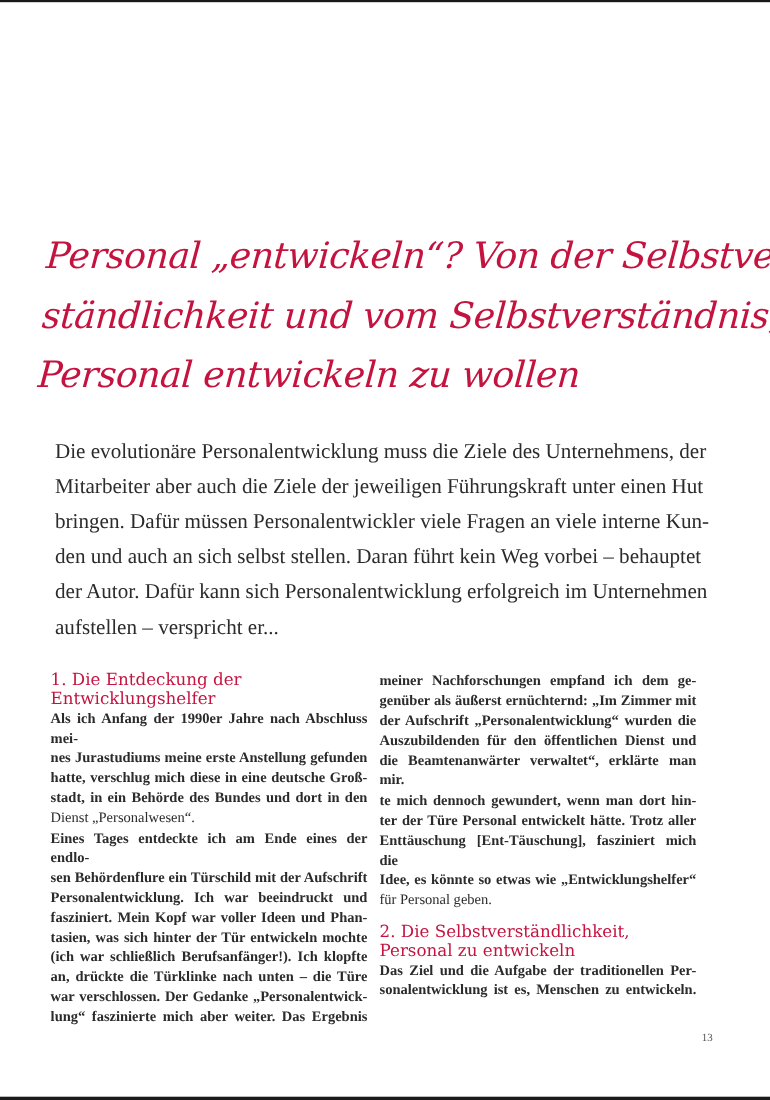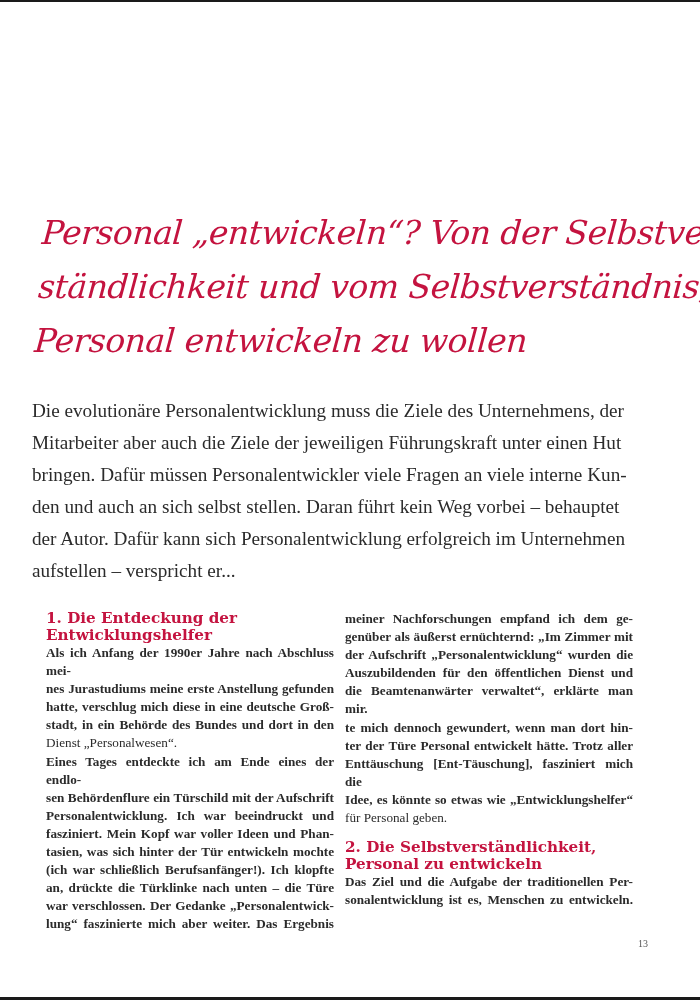--- a/index.html
+++ b/index.html
@@ -38,21 +38,21 @@
       font-size: 33px;
       line-height: 54px;
       color: #c4133f;
       letter-spacing: -0.5px;
       transform: skewX(-4deg);
       transform-origin: left top;
     }
     .title .line { display: block; white-space: nowrap; }
     .intro {
       position: absolute;
-      left: 32px;
+      left: 50px;
       top: 395px;
       width: 600px;
       margin: 0;
       font-family: "Liberation Serif", serif;
       font-size: 19.2px;
       line-height: 32px;
       color: #2b2b2b;
     }
     .intro .line { display: block; white-space: nowrap; }
     .col {
@@ -64,21 +64,21 @@
       line-height: 18.1px;
       color: #2b2b2b;
     }
     .col-left { left: 46px; }
     .col-right { left: 345px; }
     .col .line { display: block; white-space: nowrap; }
     .col .just { text-align: justify; text-align-last: justify; white-space: normal; font-weight: bold; }
     .section-heading {
       margin: 0;
       font-family: "DejaVu Serif", serif;
-      font-weight: bold;
+      font-weight: normal;
       font-size: 15.2px;
       line-height: 17px;
       color: #c4133f;
     }
     .section-heading .line { display: block; white-space: nowrap; }
     .gap { height: 12px; }
     .page-number {
       position: absolute;
       right: 52px;
       top: 938px;

